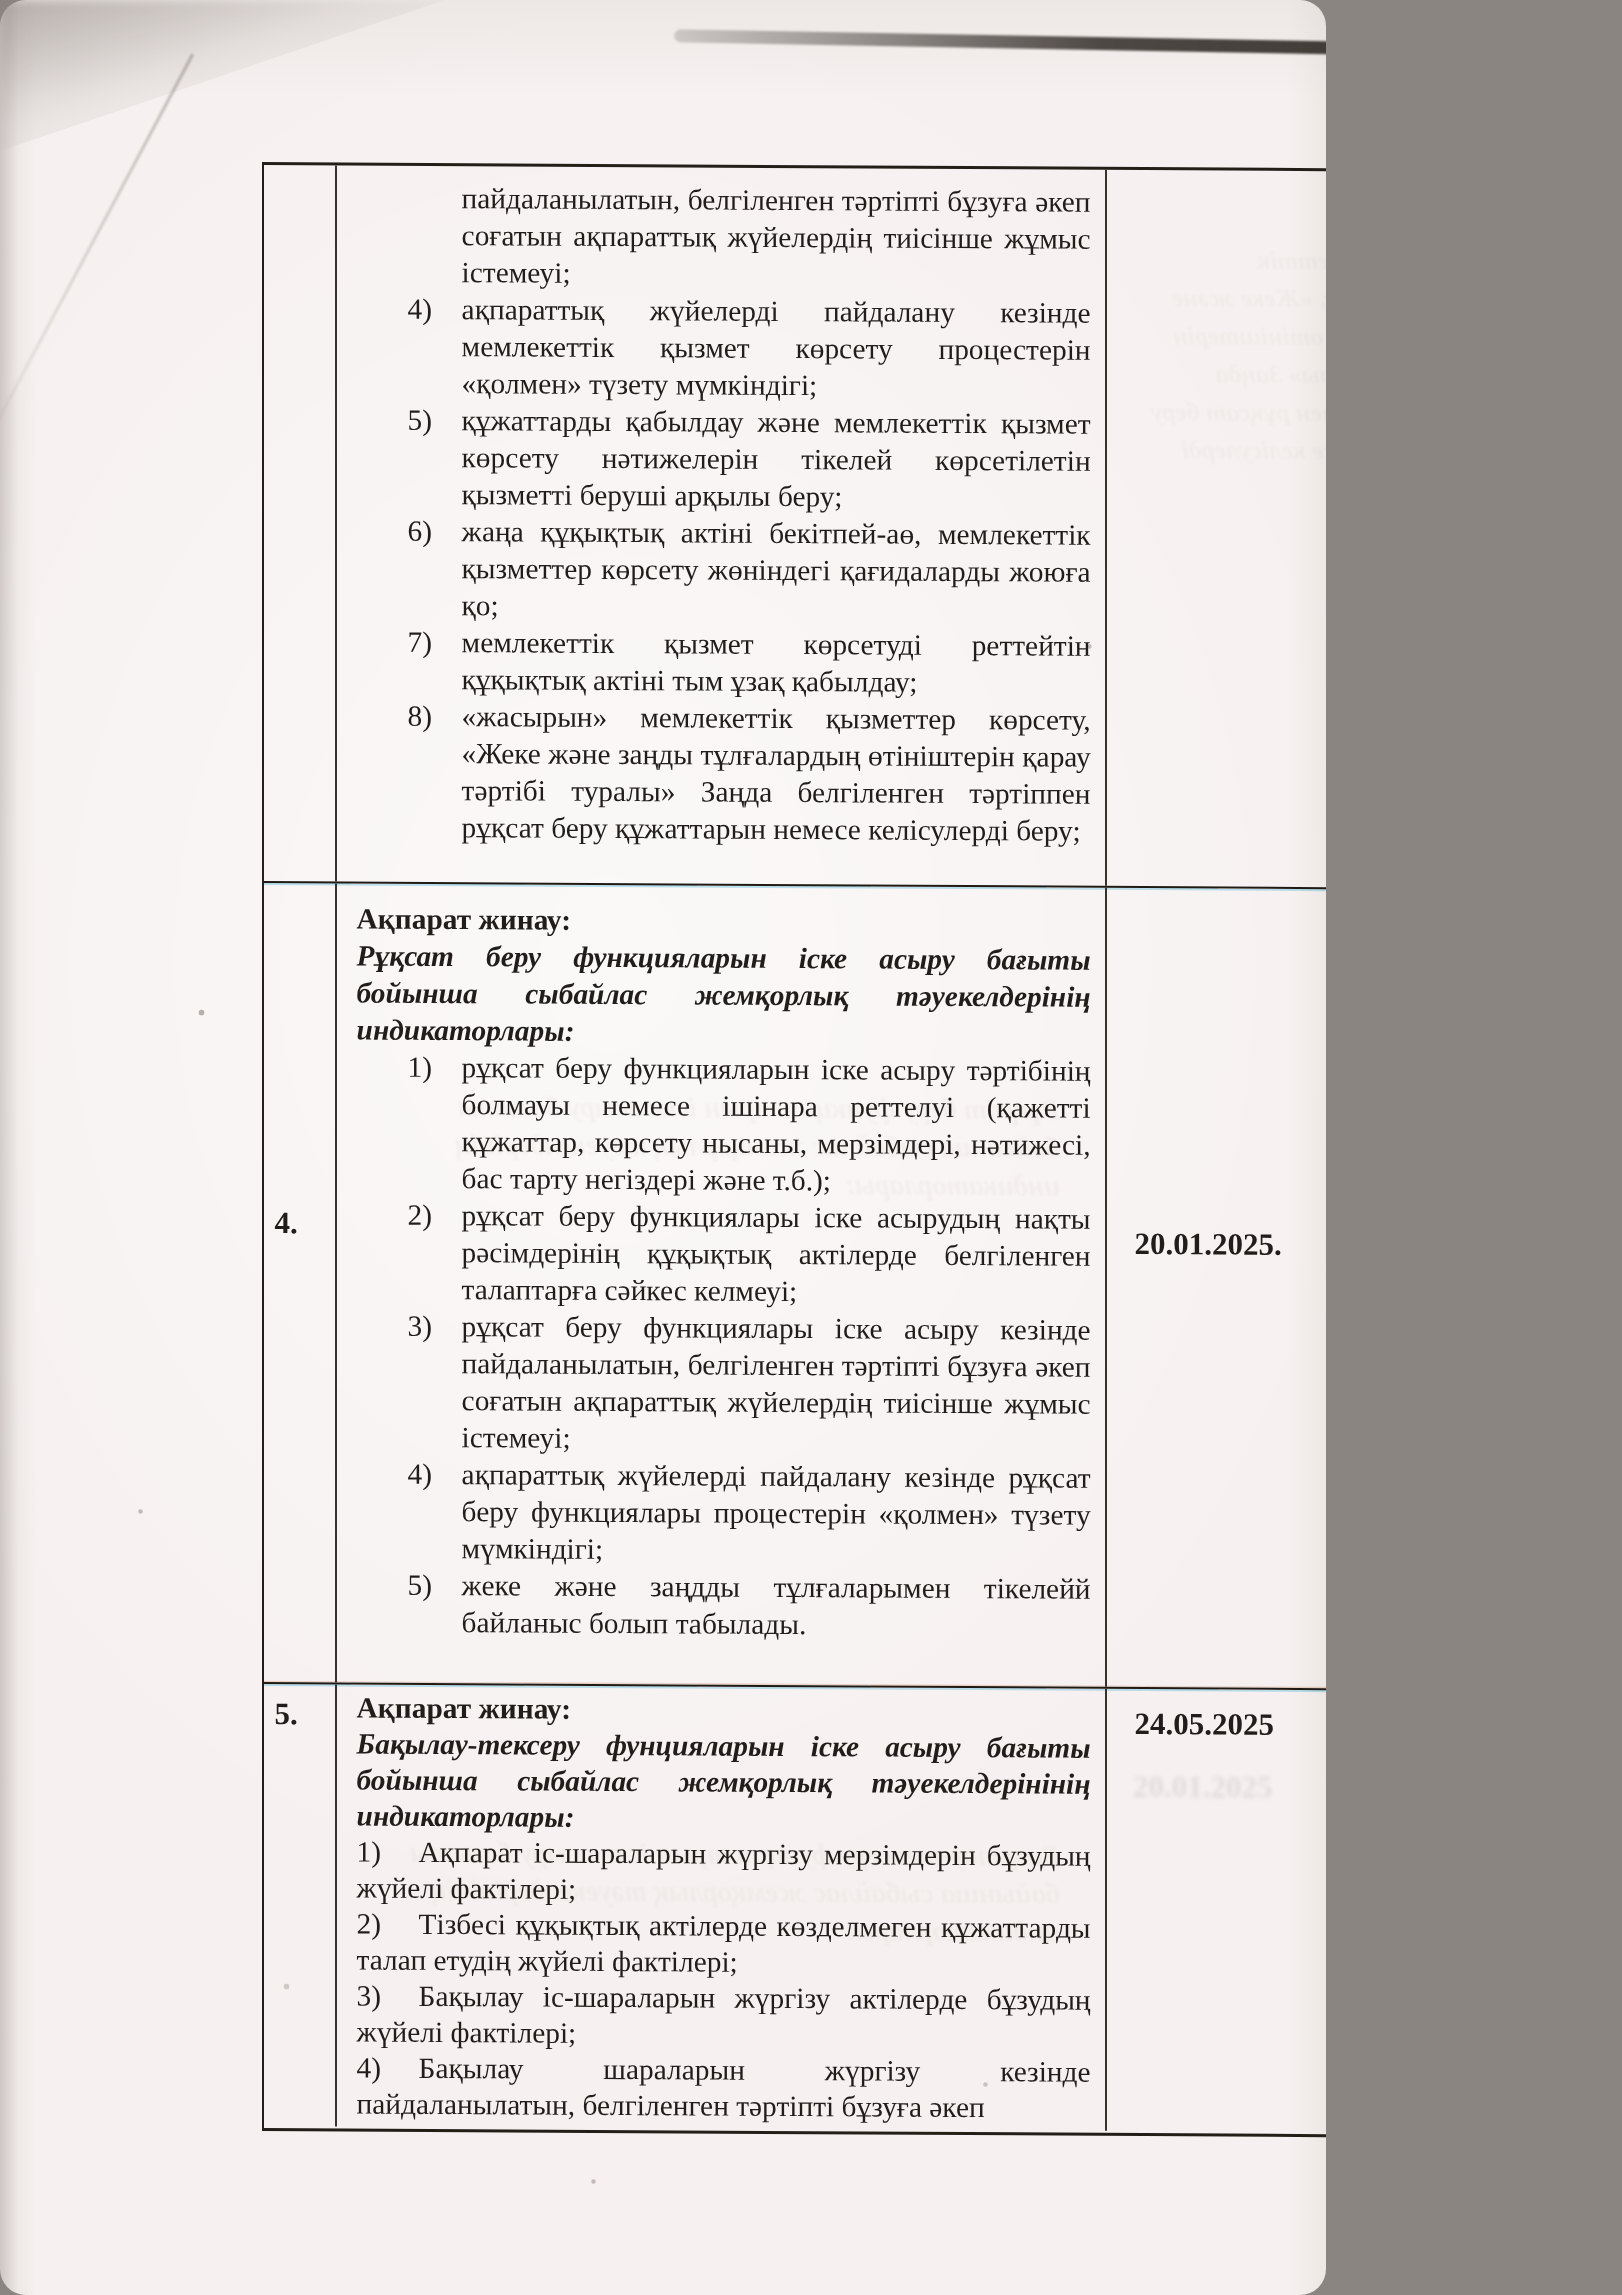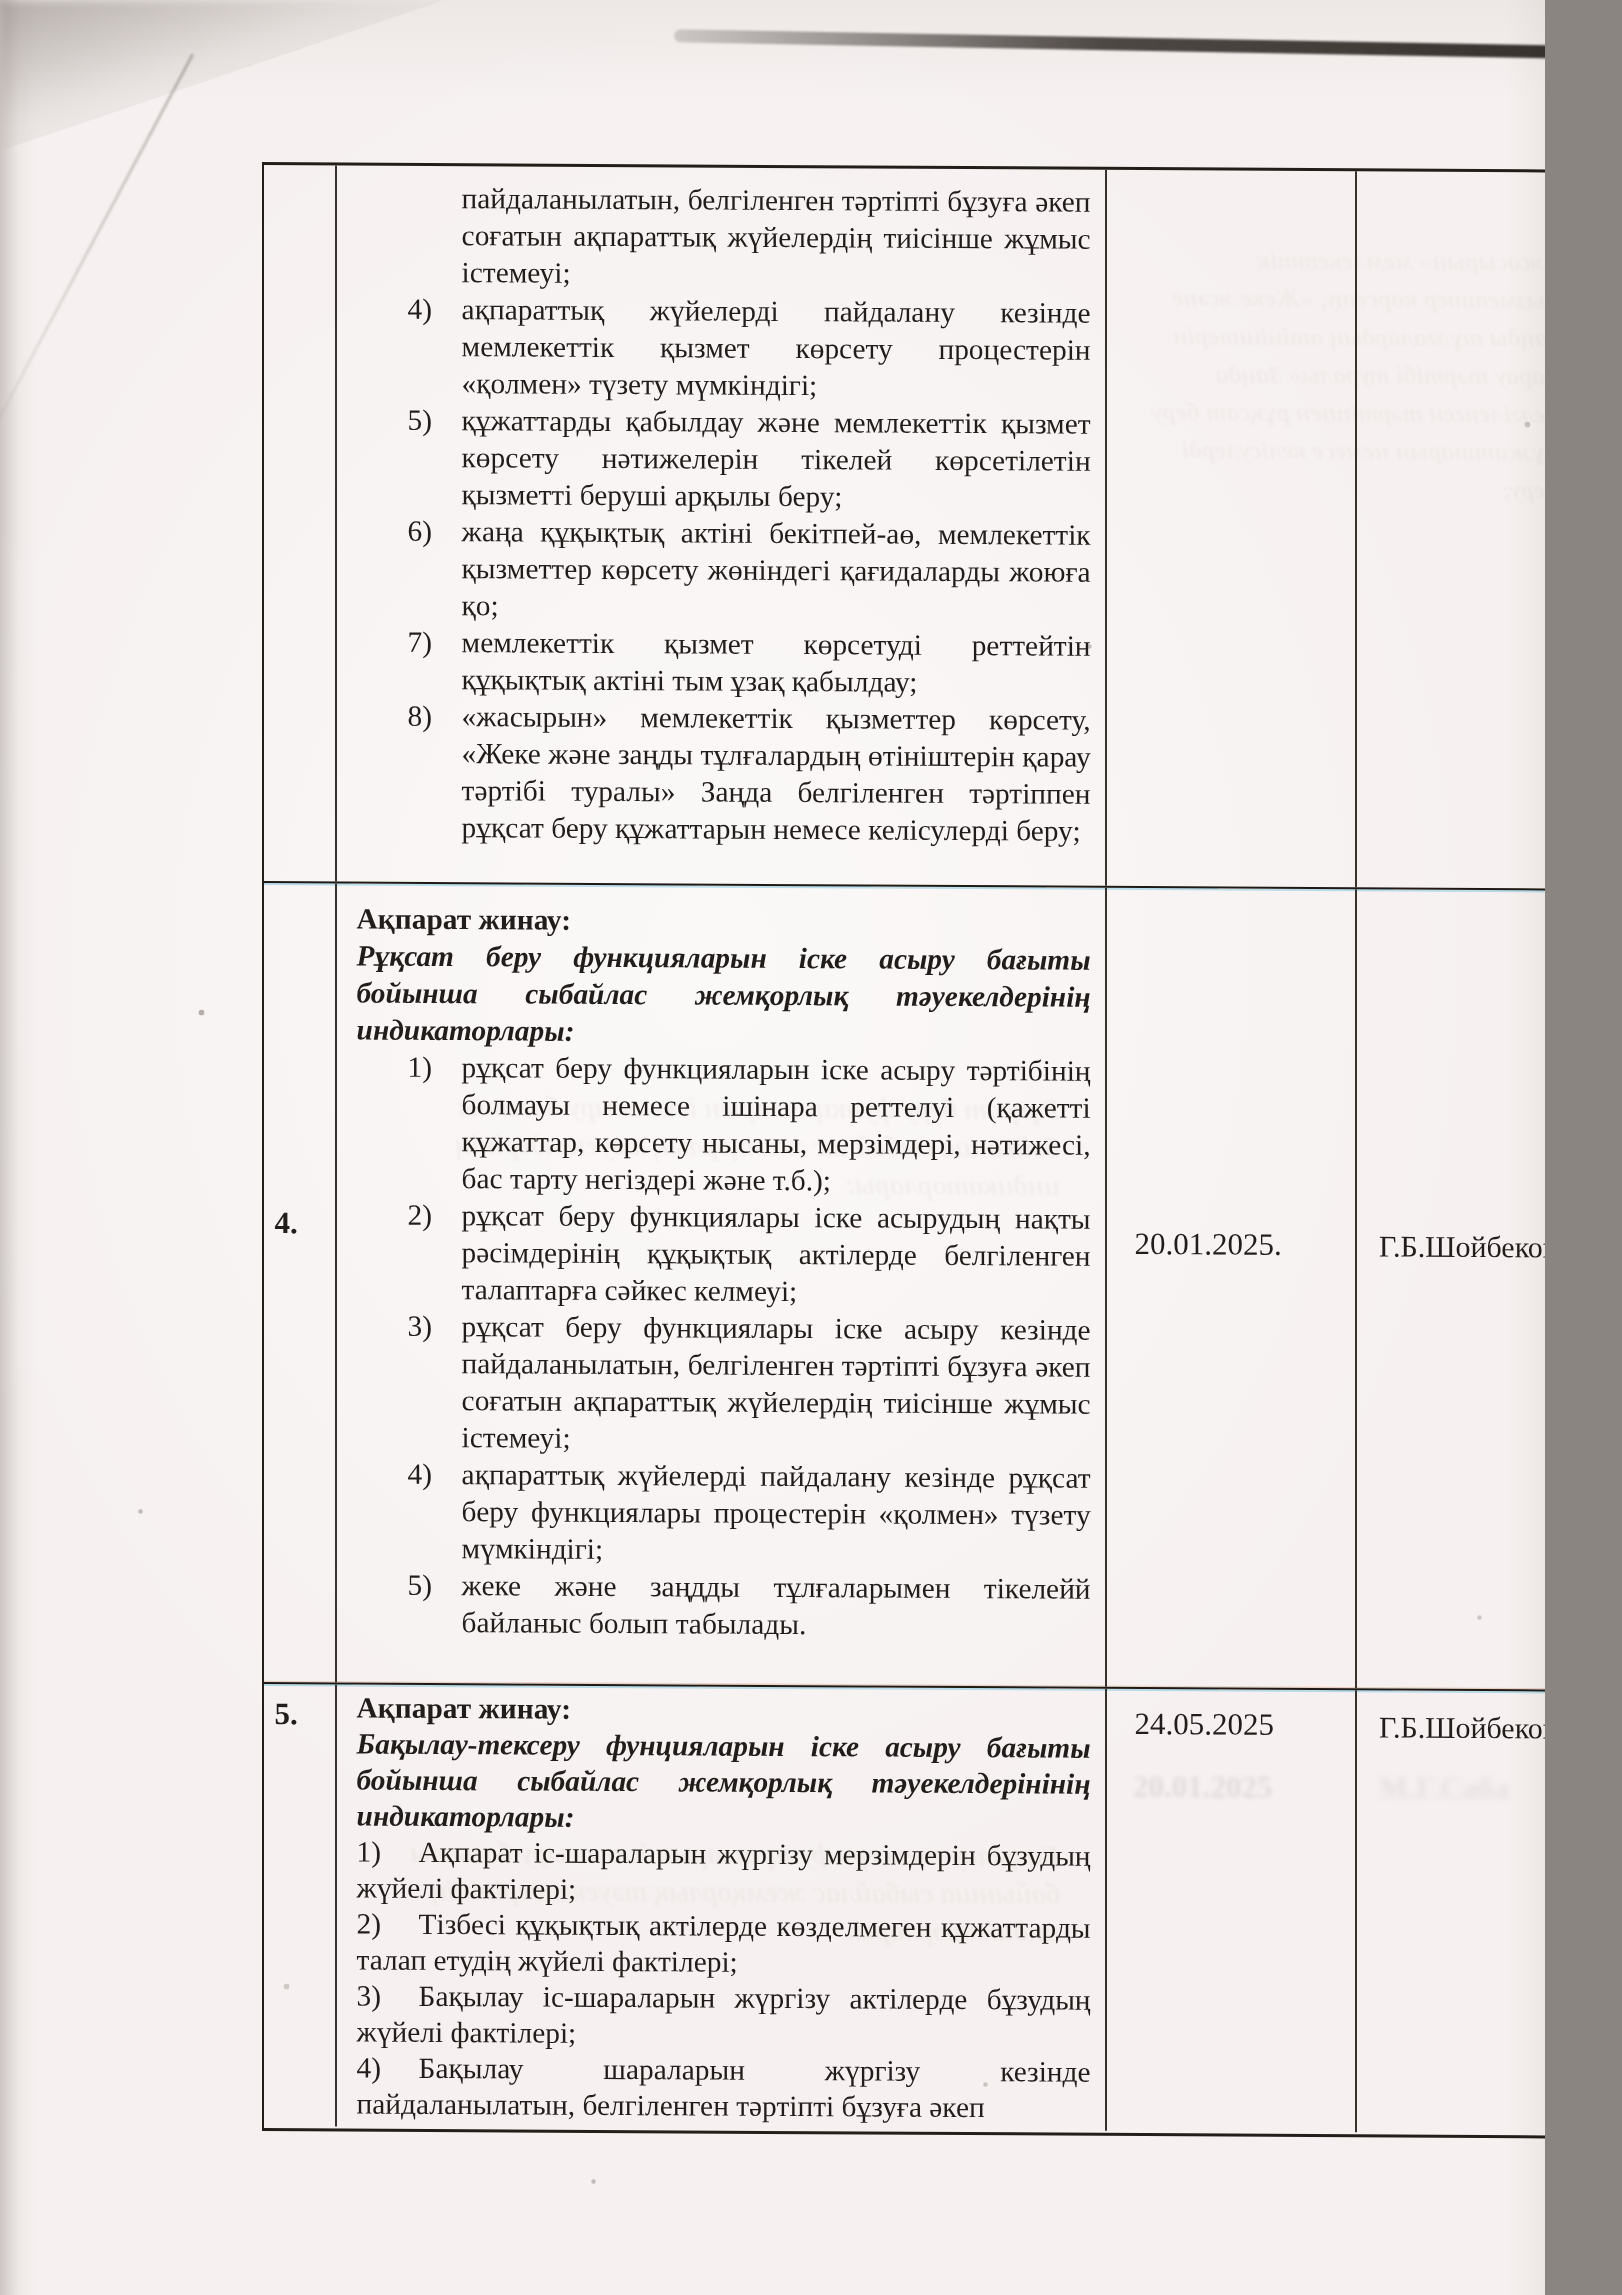--- a/index.html
+++ b/index.html
@@ -1,29 +1,30 @@
 <!DOCTYPE html>
 <html style="font-size:10.5px"><head>
 <meta charset="utf-8">
 <style>
   * { box-sizing: border-box; margin: 0; padding: 0; }
   html, body { background: #8a8581; }
   .page {
     position: relative;
-    width: 1545px;
+    width: 1326px;
     height: 2295px;
     overflow: hidden;
     font-family: "Liberation Serif", "DejaVu Serif", serif;
     color: #211d1a;
     background:
       radial-gradient(1112px 1374px at 46% 42%, rgba(255,255,255,0.55), rgba(255,255,255,0) 72%),
       linear-gradient(to right, rgba(110,98,92,0.30) 0px, rgba(190,180,174,0.14) 18.3px, rgba(190,180,174,0) 37px),
       linear-gradient(to left, rgba(205,196,190,0.22) 0px, rgba(205,196,190,0) 39px),
       linear-gradient(to bottom, rgba(215,208,204,0.30) 0px, rgba(215,208,204,0) 98px),
       #f6f1f0;
+    border-radius: 26px;
   }
 
   
   .corner-fold {
     position: absolute; left: 0; top: 0; width: 445px; height: 151px;
     background: linear-gradient(to bottom right, rgba(135,127,121,0.55), rgba(195,188,183,0.28) 42%, rgba(255,255,255,0) 68%);
     clip-path: polygon(0 0, 100% 0, 0 100%);
     filter: blur(4.6px);
   }
   .crease-line {
@@ -91,21 +92,21 @@
   .sub  { font-weight: bold; font-style: italic; text-align: justify; }
   .cont { margin-left: 105px; }
   .li   { position: relative; margin-left: 105px; }
   .li .num { position: absolute; left: -54px; top: 0; font-style: normal; font-weight: normal; }
   .p5 .inum { display: inline-block; width: 62px; }
 
   .rownum { position: absolute; left: 10.5px; font-size: 31px; font-weight: bold; }
   .row-4 .rownum { top: 322px; }
   .row-5 .rownum { top: 11.8px; }
 
-  .date-text { position: absolute; left: 27.5px; font-size: 31px; font-weight: normal; white-space: nowrap; }
+  .date-text { position: absolute; left: 27.5px; font-size: 31px; font-weight: bold; white-space: nowrap; }
   .row-4 .date-text { top: 338px; }
   .row-5 .date-text { top: 17px; }
 
   .name-text { position: absolute; left: 22px; font-size: 30px; white-space: nowrap; }
   .row-4 .name-text { top: 340px; }
   .row-5 .name-text { top: 19.6px; }
 </style>
 </head>
 <body>
 

